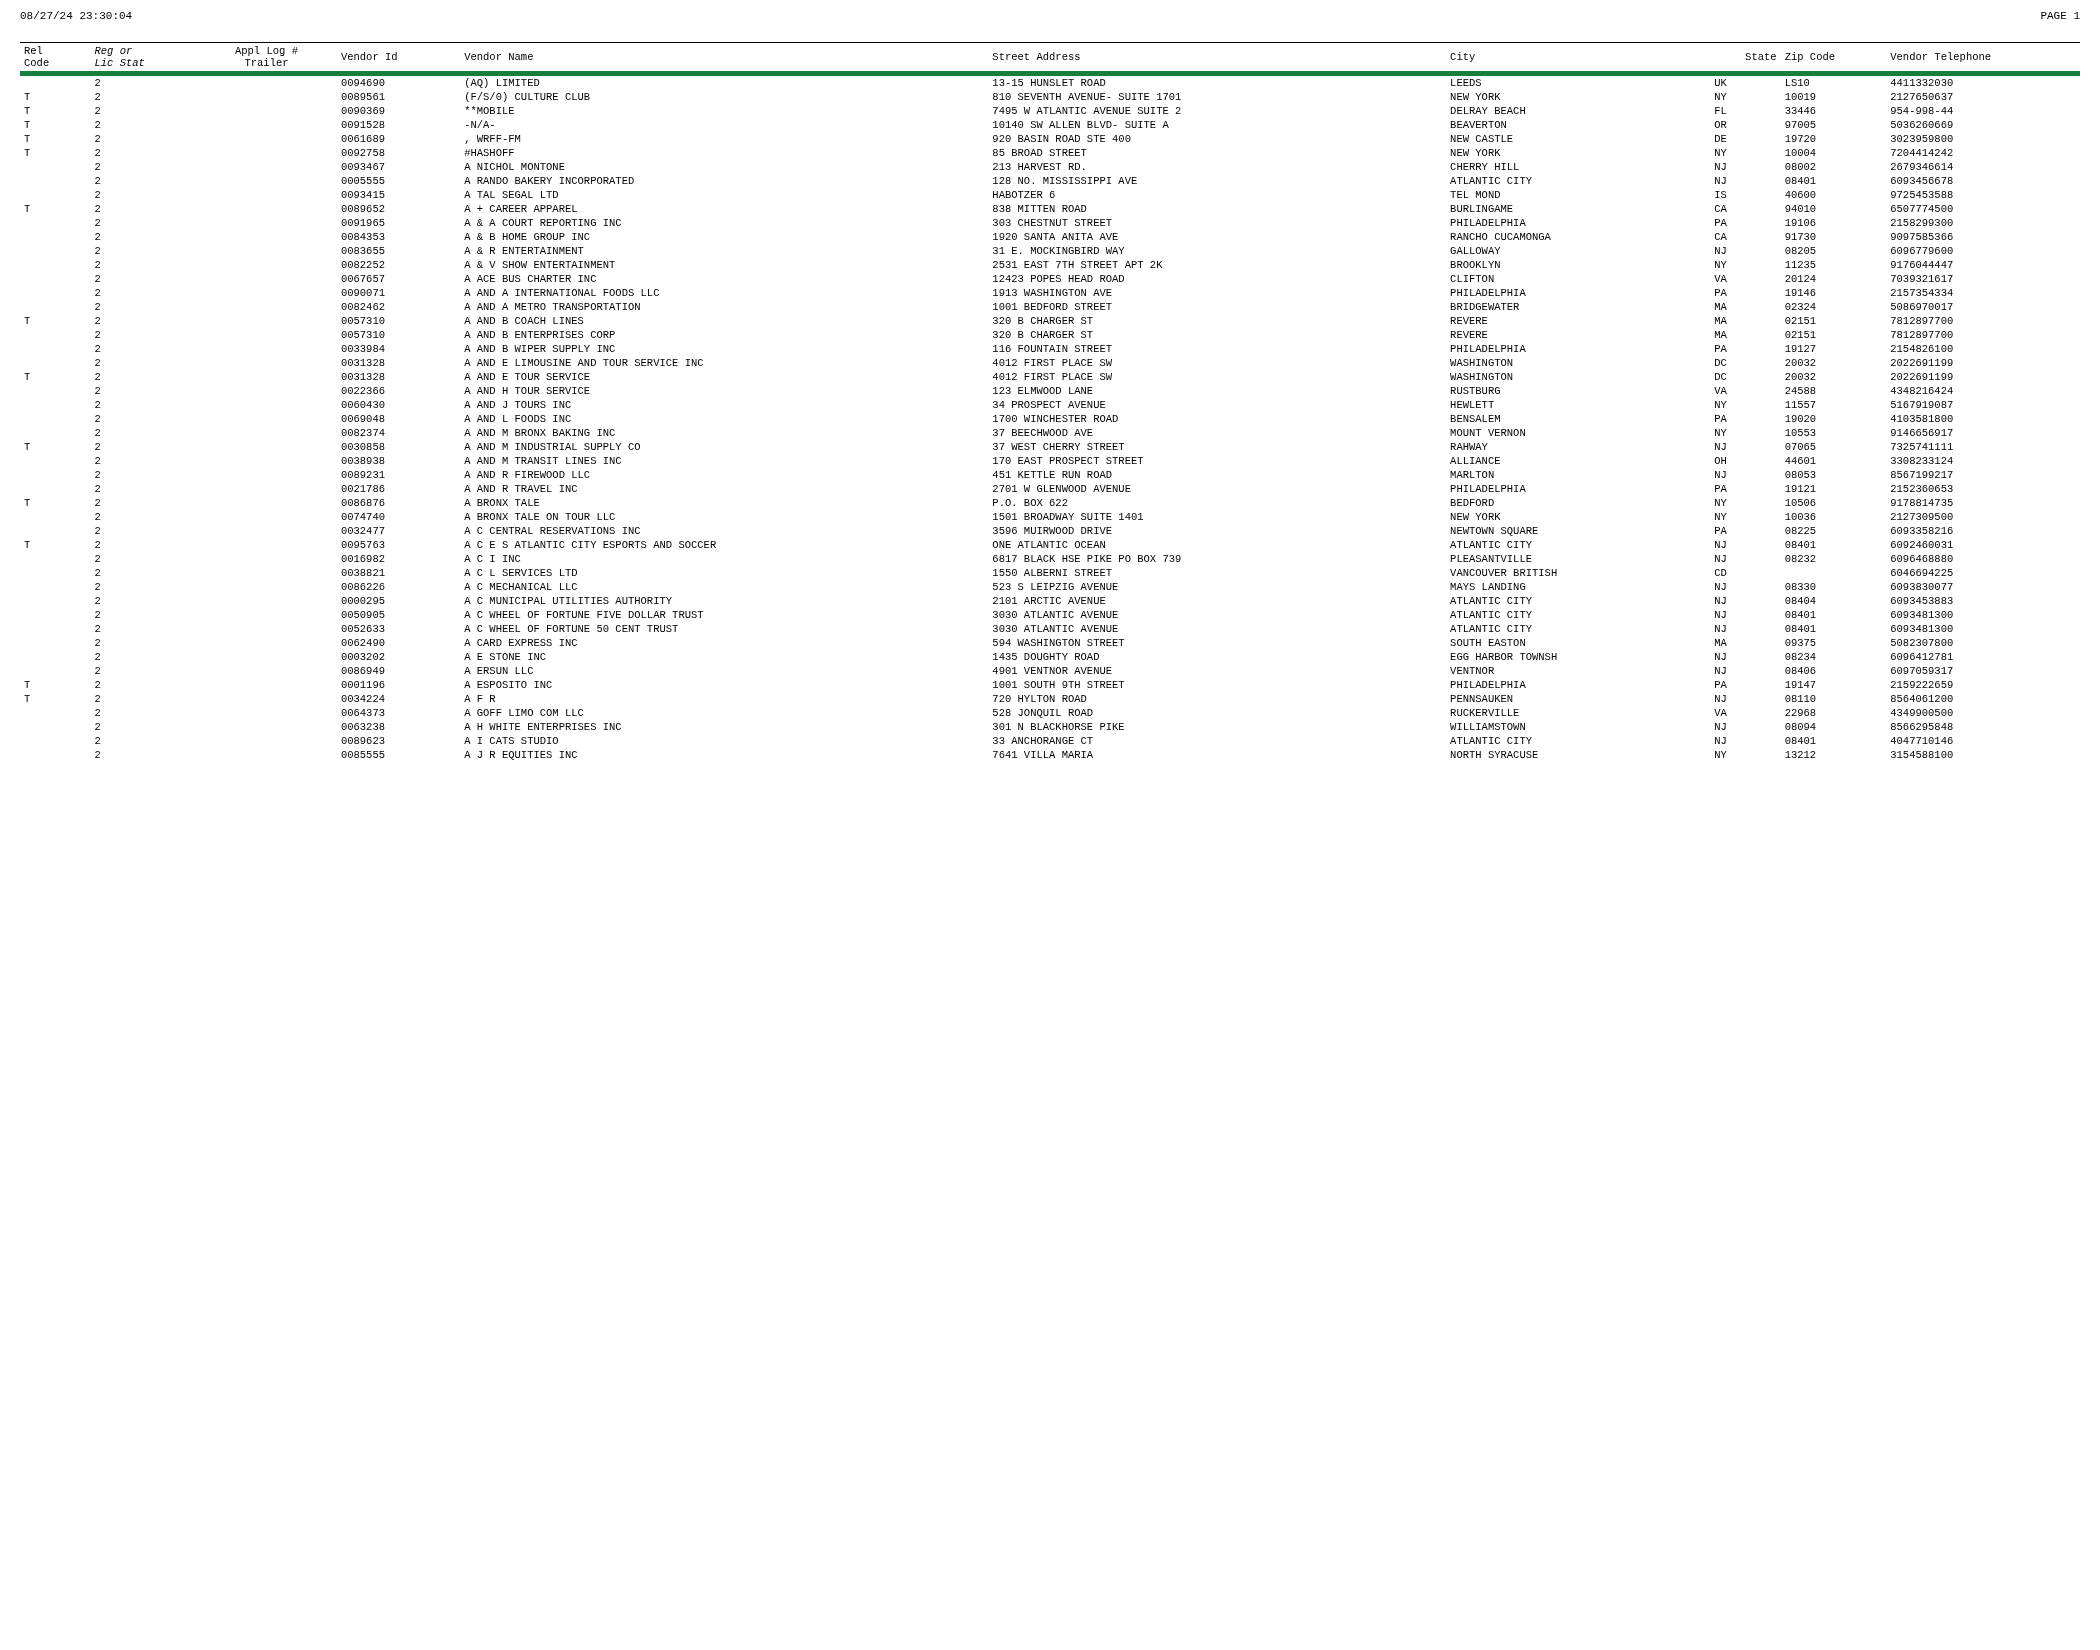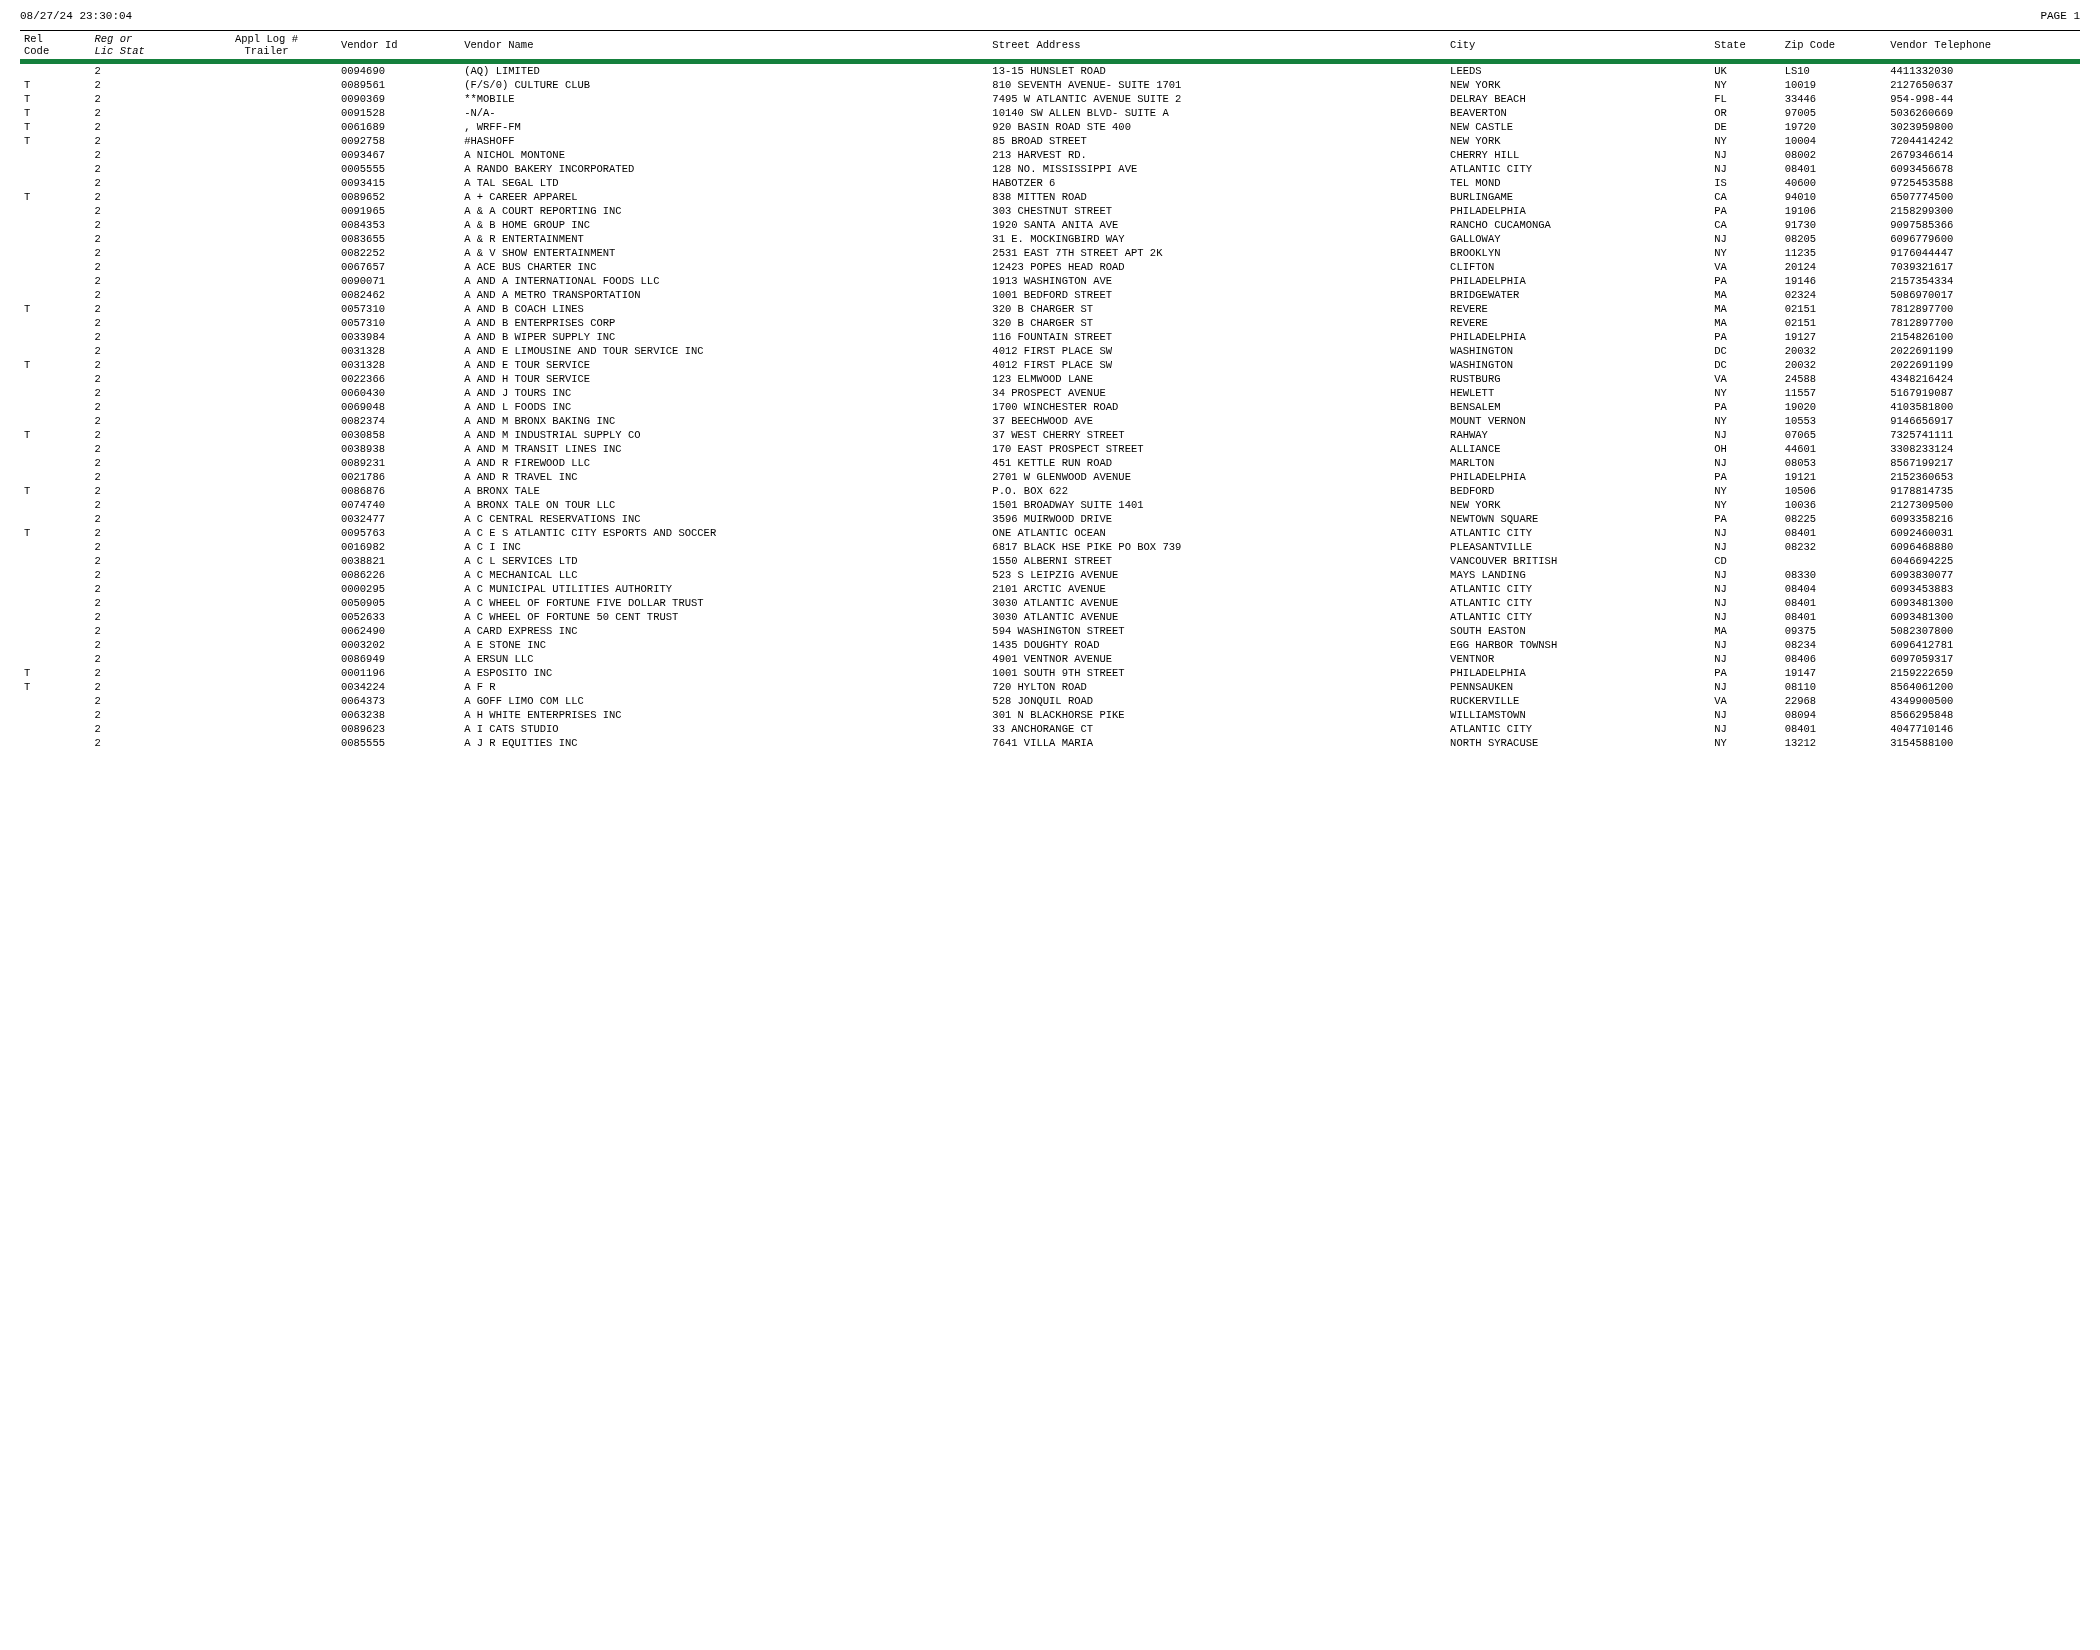--- a/index.html
+++ b/index.html
@@ -6,21 +6,21 @@
     body {
       font-family: 'Courier New', Courier, monospace;
       font-size: 11px;
       background: #fff;
       color: #000;
       padding: 10px 20px;
     }
     .header {
       display: flex;
       justify-content: flex-end;
-      margin-bottom: 8px;
+      margin-bottom: 20px;
       font-size: 11px;
     }
     .header-center {
       text-align: center;
       flex: 1;
     }
     .report-title {
       font-weight: bold;
       font-size: 12px;
     }
@@ -45,21 +45,21 @@
       white-space: nowrap;
       vertical-align: top;
     }
     .col-rel { width: 40px; }
     .col-reg { width: 60px; font-style: italic; }
     .col-appl { width: 80px; text-align: center; }
     .col-vendor-id { width: 70px; }
     .col-vendor-name { width: 300px; }
     .col-street { width: 260px; }
     .col-city { width: 150px; }
-    .col-state { width: 40px; }
+    .col-state { width: 40px; text-align: right; }
     .col-zip { width: 60px; }
     .col-phone { width: 110px; }
   </style>
 </head>
 <body>
 
 <div class="header">
   <div>08/27/24 23:30:04</div>
   <div class="header-center">
   </div>

